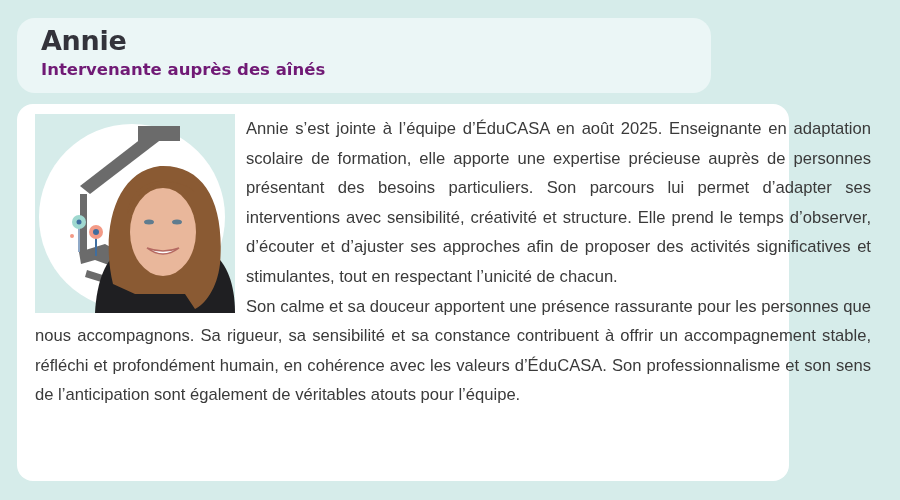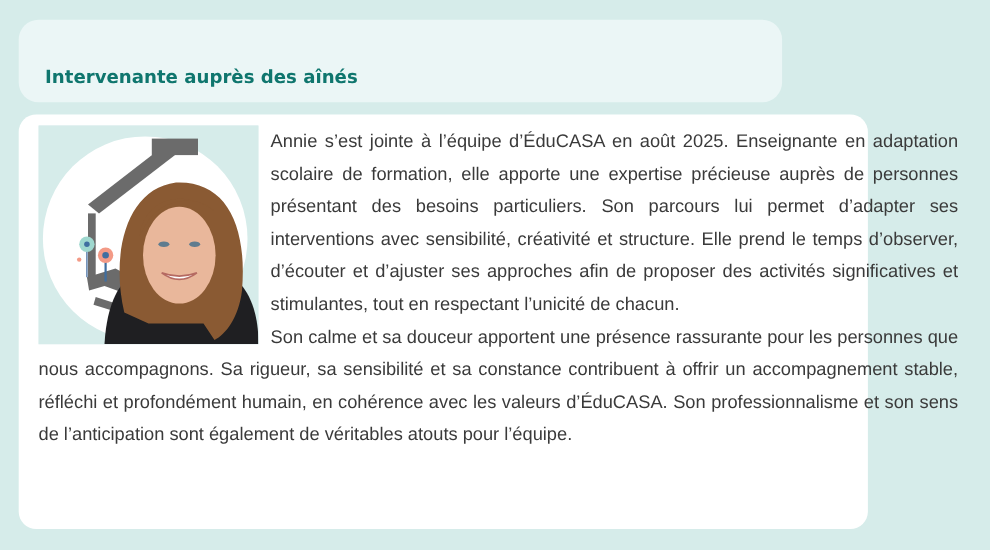--- a/index.html
+++ b/index.html
@@ -14,21 +14,21 @@
     background: #ebf6f6; border-radius: 18px;
   }
   .name {
     position: absolute; left: 24px; top: 7px;
     font-family: "DejaVu Sans", sans-serif; font-weight: bold;
     font-size: 27px; color: #33333b; letter-spacing: -0.3px;
   }
   .role {
     position: absolute; left: 24px; top: 42px;
     font-family: "DejaVu Sans", sans-serif; font-weight: bold;
-    font-size: 16.5px; color: #0f766e;
+    font-size: 16.5px; color: #701a75;
   }
   .main-card {
     position: absolute; left: 17px; top: 104px; width: 772px; height: 377px;
     background: #ffffff; border-radius: 16px;
   }
   .content {
     position: absolute; left: 18px; top: 10px; width: 836px;
     font-family: "Liberation Sans", sans-serif;
     font-size: 16.6px; line-height: 29.6px; color: #3a3a3a;
     text-align: justify;
@@ -37,20 +37,21 @@
     float: left; width: 200px; height: 199px; margin: 0 11px 0 0;
     background: #d6ecea; position: relative; overflow: hidden;
   }
   .content p { margin: 0; }
   .p1 { margin-bottom: 0; }
 </style>
 </head>
 <body>
 
 <div class="header-card">
+  <div class="name">Annie</div>
   <div class="role">Intervenante auprès des aînés</div>
 </div>
 
 <div class="main-card">
   <div class="content">
     <div class="photo" title="Portrait d'Annie devant le logo maison d'ÉduCASA">
       <svg width="200" height="199" viewBox="0 0 200 199">
         <rect width="200" height="199" fill="#d6ecea"></rect>
         <circle cx="97" cy="103" r="93" fill="#ffffff"></circle>
 

